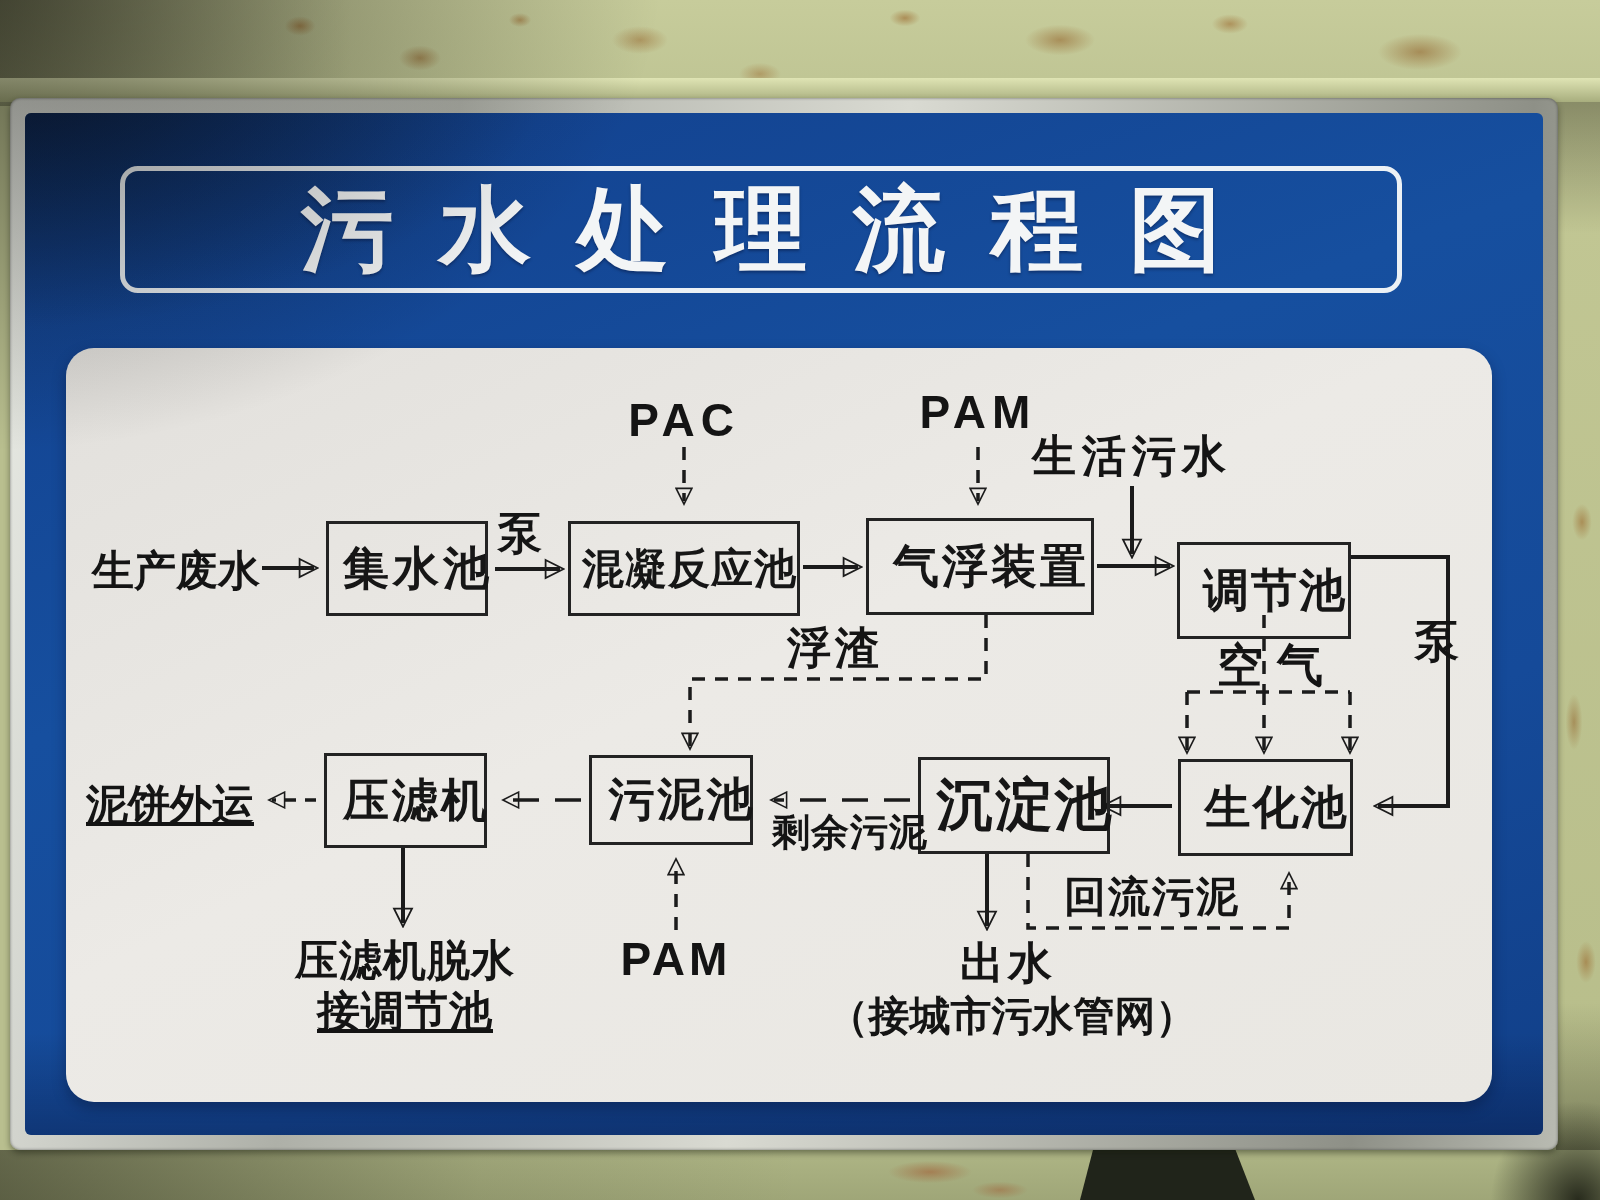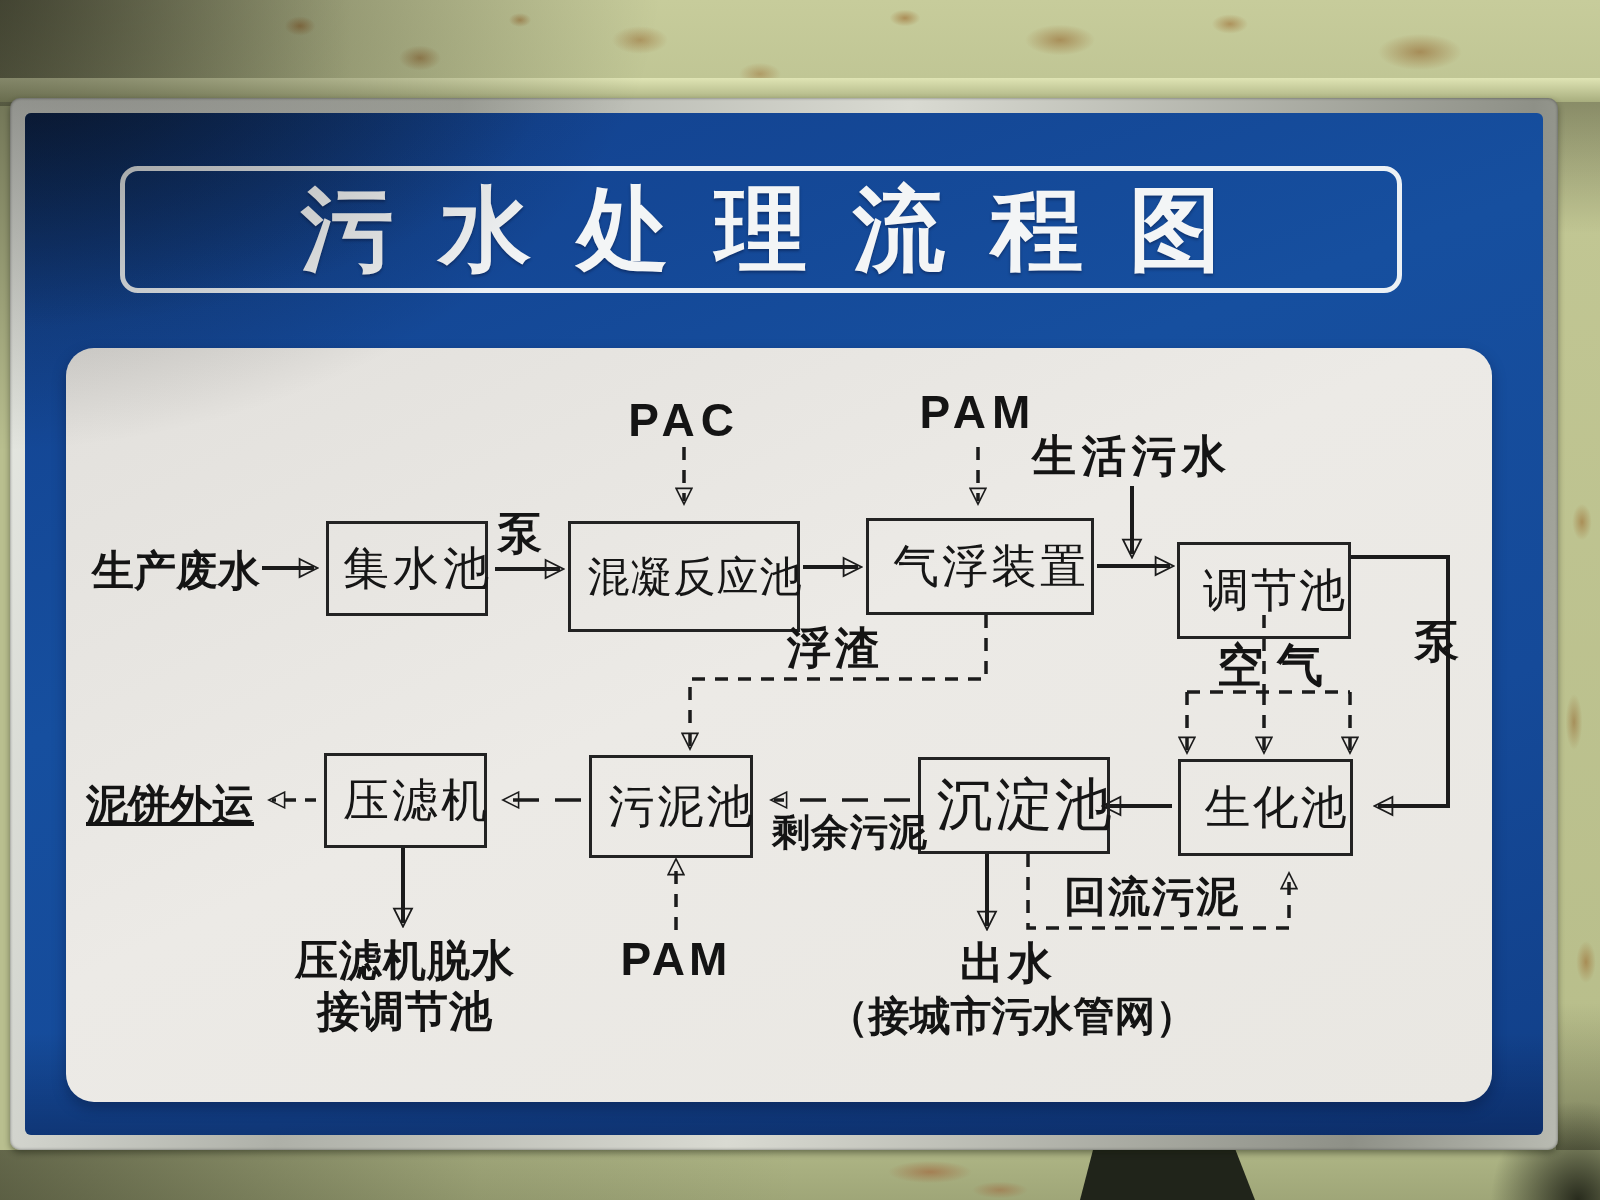--- a/index.html
+++ b/index.html
@@ -68,44 +68,44 @@
     box-shadow:0 6px 14px rgba(5,15,40,.35);}
   .arrows{position:absolute;left:0;top:0;width:1426px;height:754px;}
   .arrows path{fill:none;stroke:#1b1b1b;}
   .arrows .s{stroke-width:4;}
   .arrows .d{stroke-width:3.5;stroke-dasharray:13 10;}
   .arrows .dl{stroke-width:3.5;stroke-dasharray:26 16;}
   .arrows .ds{stroke-width:3.5;stroke-dasharray:11 9;}
 
   .node{position:absolute;box-sizing:border-box;border:3px solid #232323;
     display:flex;align-items:center;justify-content:center;
-    font-weight:400;color:#161616;white-space:nowrap;padding-left:22px;}
+    font-weight:700;color:#161616;white-space:nowrap;padding-left:22px;}
   .n1{left:260px;top:173px;width:162px;height:95px;font-size:46px;letter-spacing:4px;}
-  .n2{left:502px;top:173px;width:232px;height:111px;font-size:42px;letter-spacing:1px;}
+  .n2{left:502px;top:173px;width:232px;height:95px;font-size:42px;letter-spacing:1px;justify-content:flex-end;}
   .n3{left:800px;top:170px;width:228px;height:97px;font-size:46px;letter-spacing:3px;}
   .n4{left:1111px;top:170px;width:174px;height:97px;font-size:46px;letter-spacing:2px;margin-top:24px;}
   .n5{left:258px;top:405px;width:163px;height:95px;font-size:46px;letter-spacing:3px;}
-  .n6{left:523px;top:407px;width:164px;height:103px;font-size:46px;letter-spacing:3px;}
+  .n6{left:523px;top:407px;width:164px;height:90px;font-size:46px;letter-spacing:3px;}
   .n7{left:852px;top:409px;width:192px;height:97px;font-size:57px;letter-spacing:2px;}
   .n8{left:1112px;top:411px;width:175px;height:97px;font-size:46px;letter-spacing:2px;}
 
   .lbl{position:absolute;transform:translate(-50%,-50%);font-weight:700;color:#141414;white-space:nowrap;}
   .lbl-pac{left:618px;top:72px;font-size:46px;letter-spacing:6px;}
   .lbl-pam-top{left:912px;top:64px;font-size:46px;letter-spacing:6px;}
   .lbl-domestic{left:1066px;top:108px;font-size:44px;letter-spacing:6px;}
   .lbl-production{left:110px;top:223px;font-size:42px;letter-spacing:0px;font-family:Liberation Mono, monospace;}
   .lbl-pump-top{left:454px;top:185px;font-size:44px;}
   .lbl-scum{left:769px;top:300px;font-size:44px;letter-spacing:4px;}
   .lbl-air{left:1204px;top:318px;font-size:46px;letter-spacing:14px;padding-left:14px;}
   .lbl-pump-right{left:1371px;top:293px;font-size:44px;}
   .lbl-mudcake{left:104px;top:457px;font-size:42px;letter-spacing:0px;text-decoration:underline;}
   .lbl-excess{left:784px;top:484px;font-size:38px;letter-spacing:1px;}
   .lbl-return{left:1086px;top:549px;font-size:42px;letter-spacing:2px;}
   .lbl-fp1{left:339px;top:613px;font-size:43px;letter-spacing:1px;}
-  .lbl-fp2{left:339px;top:664px;font-size:43px;letter-spacing:1px;}
+  .lbl-fp2{left:339px;top:664px;font-size:43px;letter-spacing:1px;text-decoration:underline;}
   .lbl-pam-bot{left:610px;top:611px;font-size:46px;letter-spacing:4px;}
   .lbl-effluent{left:942px;top:615px;font-size:44px;letter-spacing:4px;}
   .lbl-effnote{left:946px;top:668px;font-size:41px;letter-spacing:0px;}
 </style>
 </head>
 <body>
 
 <div class="stage">
 
   <div class="wall-top"></div>

